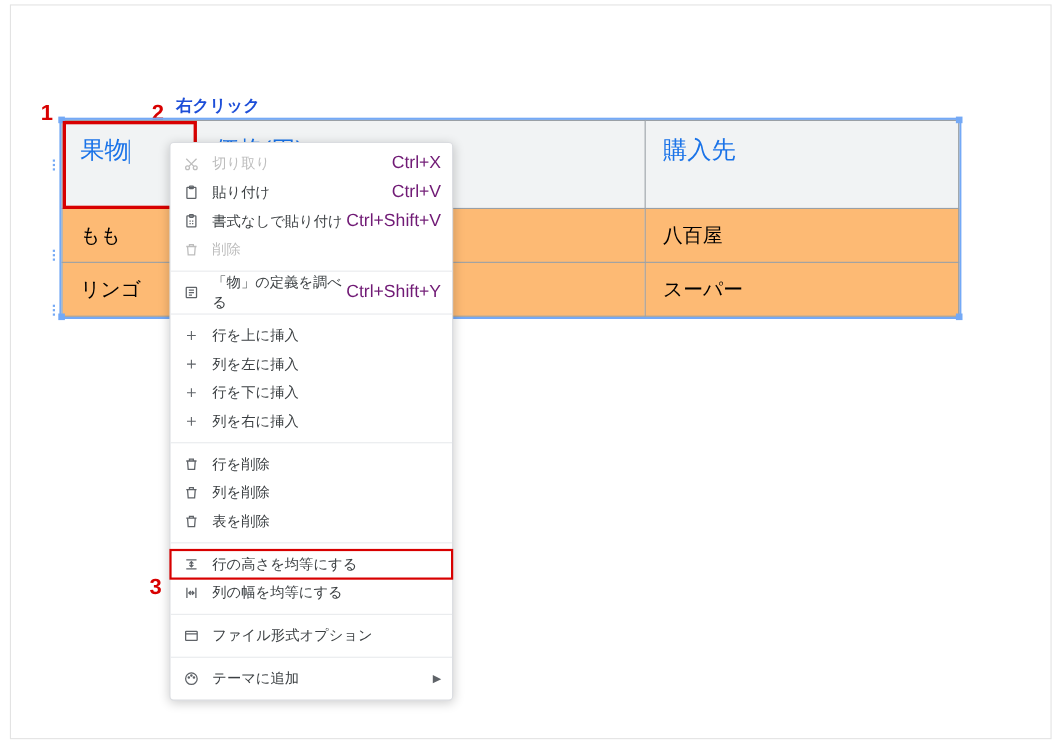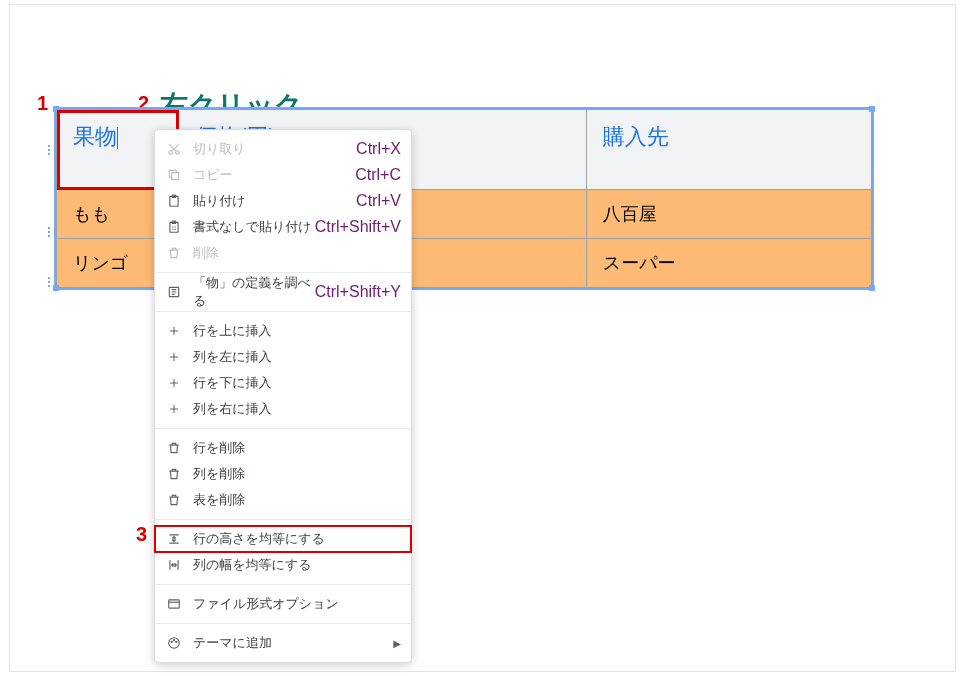--- a/index.html
+++ b/index.html
@@ -65,23 +65,23 @@
   font-weight: bold;
   font-size: 20px;
 }
 .num-one { left: 27px; top: 87px; }
 .num-two { left: 128px; top: 87px; }
 .num-three { left: 126px; top: 518px; }
 .ctx-label {
   position: absolute;
   left: 150px;
   top: 82px;
-  color: #0f766e;
+  color: #1d4ed8;
   font-weight: bold;
-  font-size: 28px;
+  font-size: 15px;
 }
 
 .context-menu {
   position: absolute;
   left: 144px;
   top: 124px;
   width: 258px;
   background: #fff;
   border: 1px solid #dadce0;
   border-radius: 4px;
@@ -195,30 +195,20 @@
     <span class="cm-icon">
           <svg width="14" height="14" viewBox="0 0 24 24" stroke-width="2">
             <circle cx="6" cy="18" r="3"></circle>
             <circle cx="18" cy="18" r="3"></circle>
             <path d="M8.5 15.5L20 4M15.5 15.5L4 4"></path>
           </svg>
         </span>
     <span class="cm-label">切り取り</span>
     <span class="cm-shortcut">Ctrl+X</span>
   </div>
-  <div class="cm-item disabled">
-    <span class="cm-icon">
-          <svg width="14" height="14" viewBox="0 0 24 24" stroke-width="2">
-            <rect x="8" y="8" width="12" height="12" rx="1"></rect>
-            <path d="M16 8V5a1 1 0 0 0-1-1H5a1 1 0 0 0-1 1v10a1 1 0 0 0 1 1h3"></path>
-          </svg>
-        </span>
-    <span class="cm-label">コピー</span>
-    <span class="cm-shortcut">Ctrl+C</span>
-  </div>
   <div class="cm-item">
     <span class="cm-icon">
           <svg width="14" height="14" viewBox="0 0 24 24" stroke-width="2">
             <rect x="5" y="4" width="14" height="17" rx="1"></rect>
             <rect x="9" y="2" width="6" height="4" rx="1"></rect>
           </svg>
         </span>
     <span class="cm-label">貼り付け</span>
     <span class="cm-shortcut">Ctrl+V</span>
   </div>

